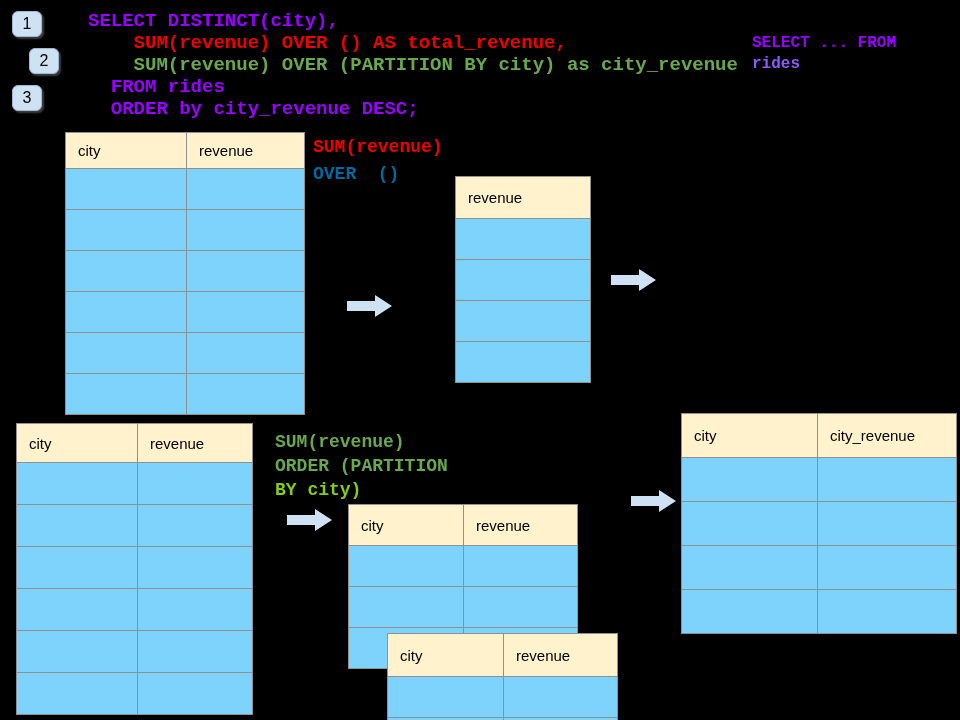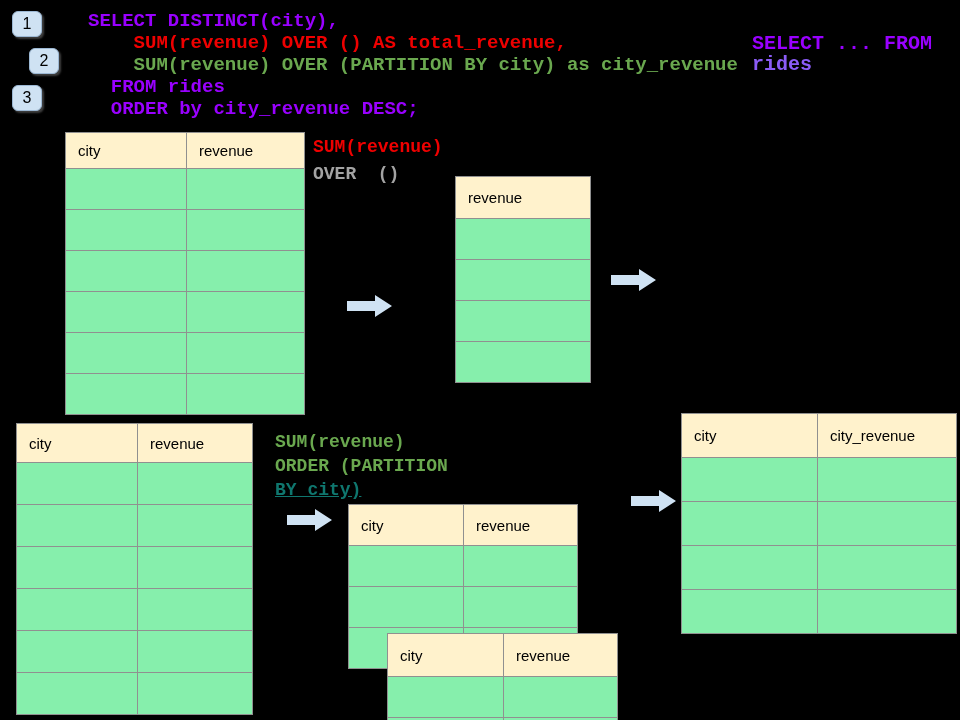--- a/index.html
+++ b/index.html
@@ -13,27 +13,27 @@
          font:16px "Liberation Sans",sans-serif;color:#000;
          box-shadow:2px 2px 2px rgba(90,90,90,.7);}
   #badge-1{left:12px;top:11px;}
   #badge-2{left:29px;top:48px;}
   #badge-3{left:12px;top:85px;}
 
   
   .code{position:absolute;font-family:"Liberation Mono",monospace;font-weight:bold;
         white-space:pre;}
   #main-code{left:88px;top:10px;font-size:19px;line-height:22px;}
-  #side-code{left:752px;top:33px;font-size:20px;line-height:21px;}
+  #side-code{left:752px;top:33px;font-size:16px;line-height:21px;}
   #ann-total{left:313px;top:134px;font-size:18px;line-height:27px;}
   #ann-partition{left:275px;top:430px;font-size:18px;line-height:24px;}
 
   
   table.tbl{position:absolute;border-collapse:collapse;table-layout:fixed;
-            background:#86efac;padding-left:36px;}
+            background:#7dd3fc;padding-left:36px;}
   .tbl th,.tbl td{border:1px solid #909090;overflow:hidden;}
   .tbl th{background:#fff2cc;color:#000;font:15px "Liberation Sans",sans-serif;
           font-weight:normal;text-align:left;padding:0 0 0 12px;}
   .tbl td{padding:0;}
 
   #tbl-rides-top{left:65px;top:132px;}
   #tbl-rides-top col{width:121px;} #tbl-rides-top col:last-child{width:118px;}
   #tbl-rides-top thead tr{height:36px;} #tbl-rides-top tbody tr{height:41px;}
 
   #tbl-total{left:455px;top:176px;}
@@ -69,23 +69,23 @@
 <div id="page">
 
   <div class="badge" id="badge-1">1</div>
   <div class="badge" id="badge-2">2</div>
   <div class="badge" id="badge-3">3</div>
 
   <div class="code" id="main-code"><div style="color: rgb(153, 0, 255);">SELECT DISTINCT(city),</div><div style="color: rgb(239, 0, 0);">    SUM(revenue) OVER () AS total_revenue,</div><div style="color: rgb(106, 168, 79);">    SUM(revenue) OVER (PARTITION BY city) as city_revenue</div><div style="color: rgb(153, 0, 255);">  FROM rides</div><div style="color: rgb(153, 0, 255);">  ORDER by city_revenue DESC;</div></div>
 
   <div class="code" id="side-code"><div style="color: rgb(153, 0, 255);">SELECT ... FROM</div><div style="color: #8b5cf6;">rides</div></div>
 
-  <div class="code" id="ann-total"><div style="color: rgb(239, 0, 0);">SUM(revenue)</div><div style="color: #a3a3a3;">OVER  ()</div></div>
-
-  <div class="code" id="ann-partition"><div style="color: rgb(106, 168, 79);">SUM(revenue)</div><div style="color: rgb(106, 168, 79);">ORDER (PARTITION</div><div style="color: #0f766e; text-decoration: underline;">BY city)</div></div>
+  <div class="code" id="ann-total"><div style="color: rgb(239, 0, 0);">SUM(revenue)</div><div style="color: #0369a1;">OVER  ()</div></div>
+
+  <div class="code" id="ann-partition"><div style="color: rgb(106, 168, 79);">SUM(revenue)</div><div style="color: rgb(106, 168, 79);">ORDER (PARTITION</div><div style="color: #84cc16;">BY city)</div></div>
 
   <table class="tbl" id="tbl-rides-top">
       <colgroup>
         <col>
         <col>
       </colgroup>
       <thead>
         <tr>
           <th>city</th>
           <th>revenue</th>

